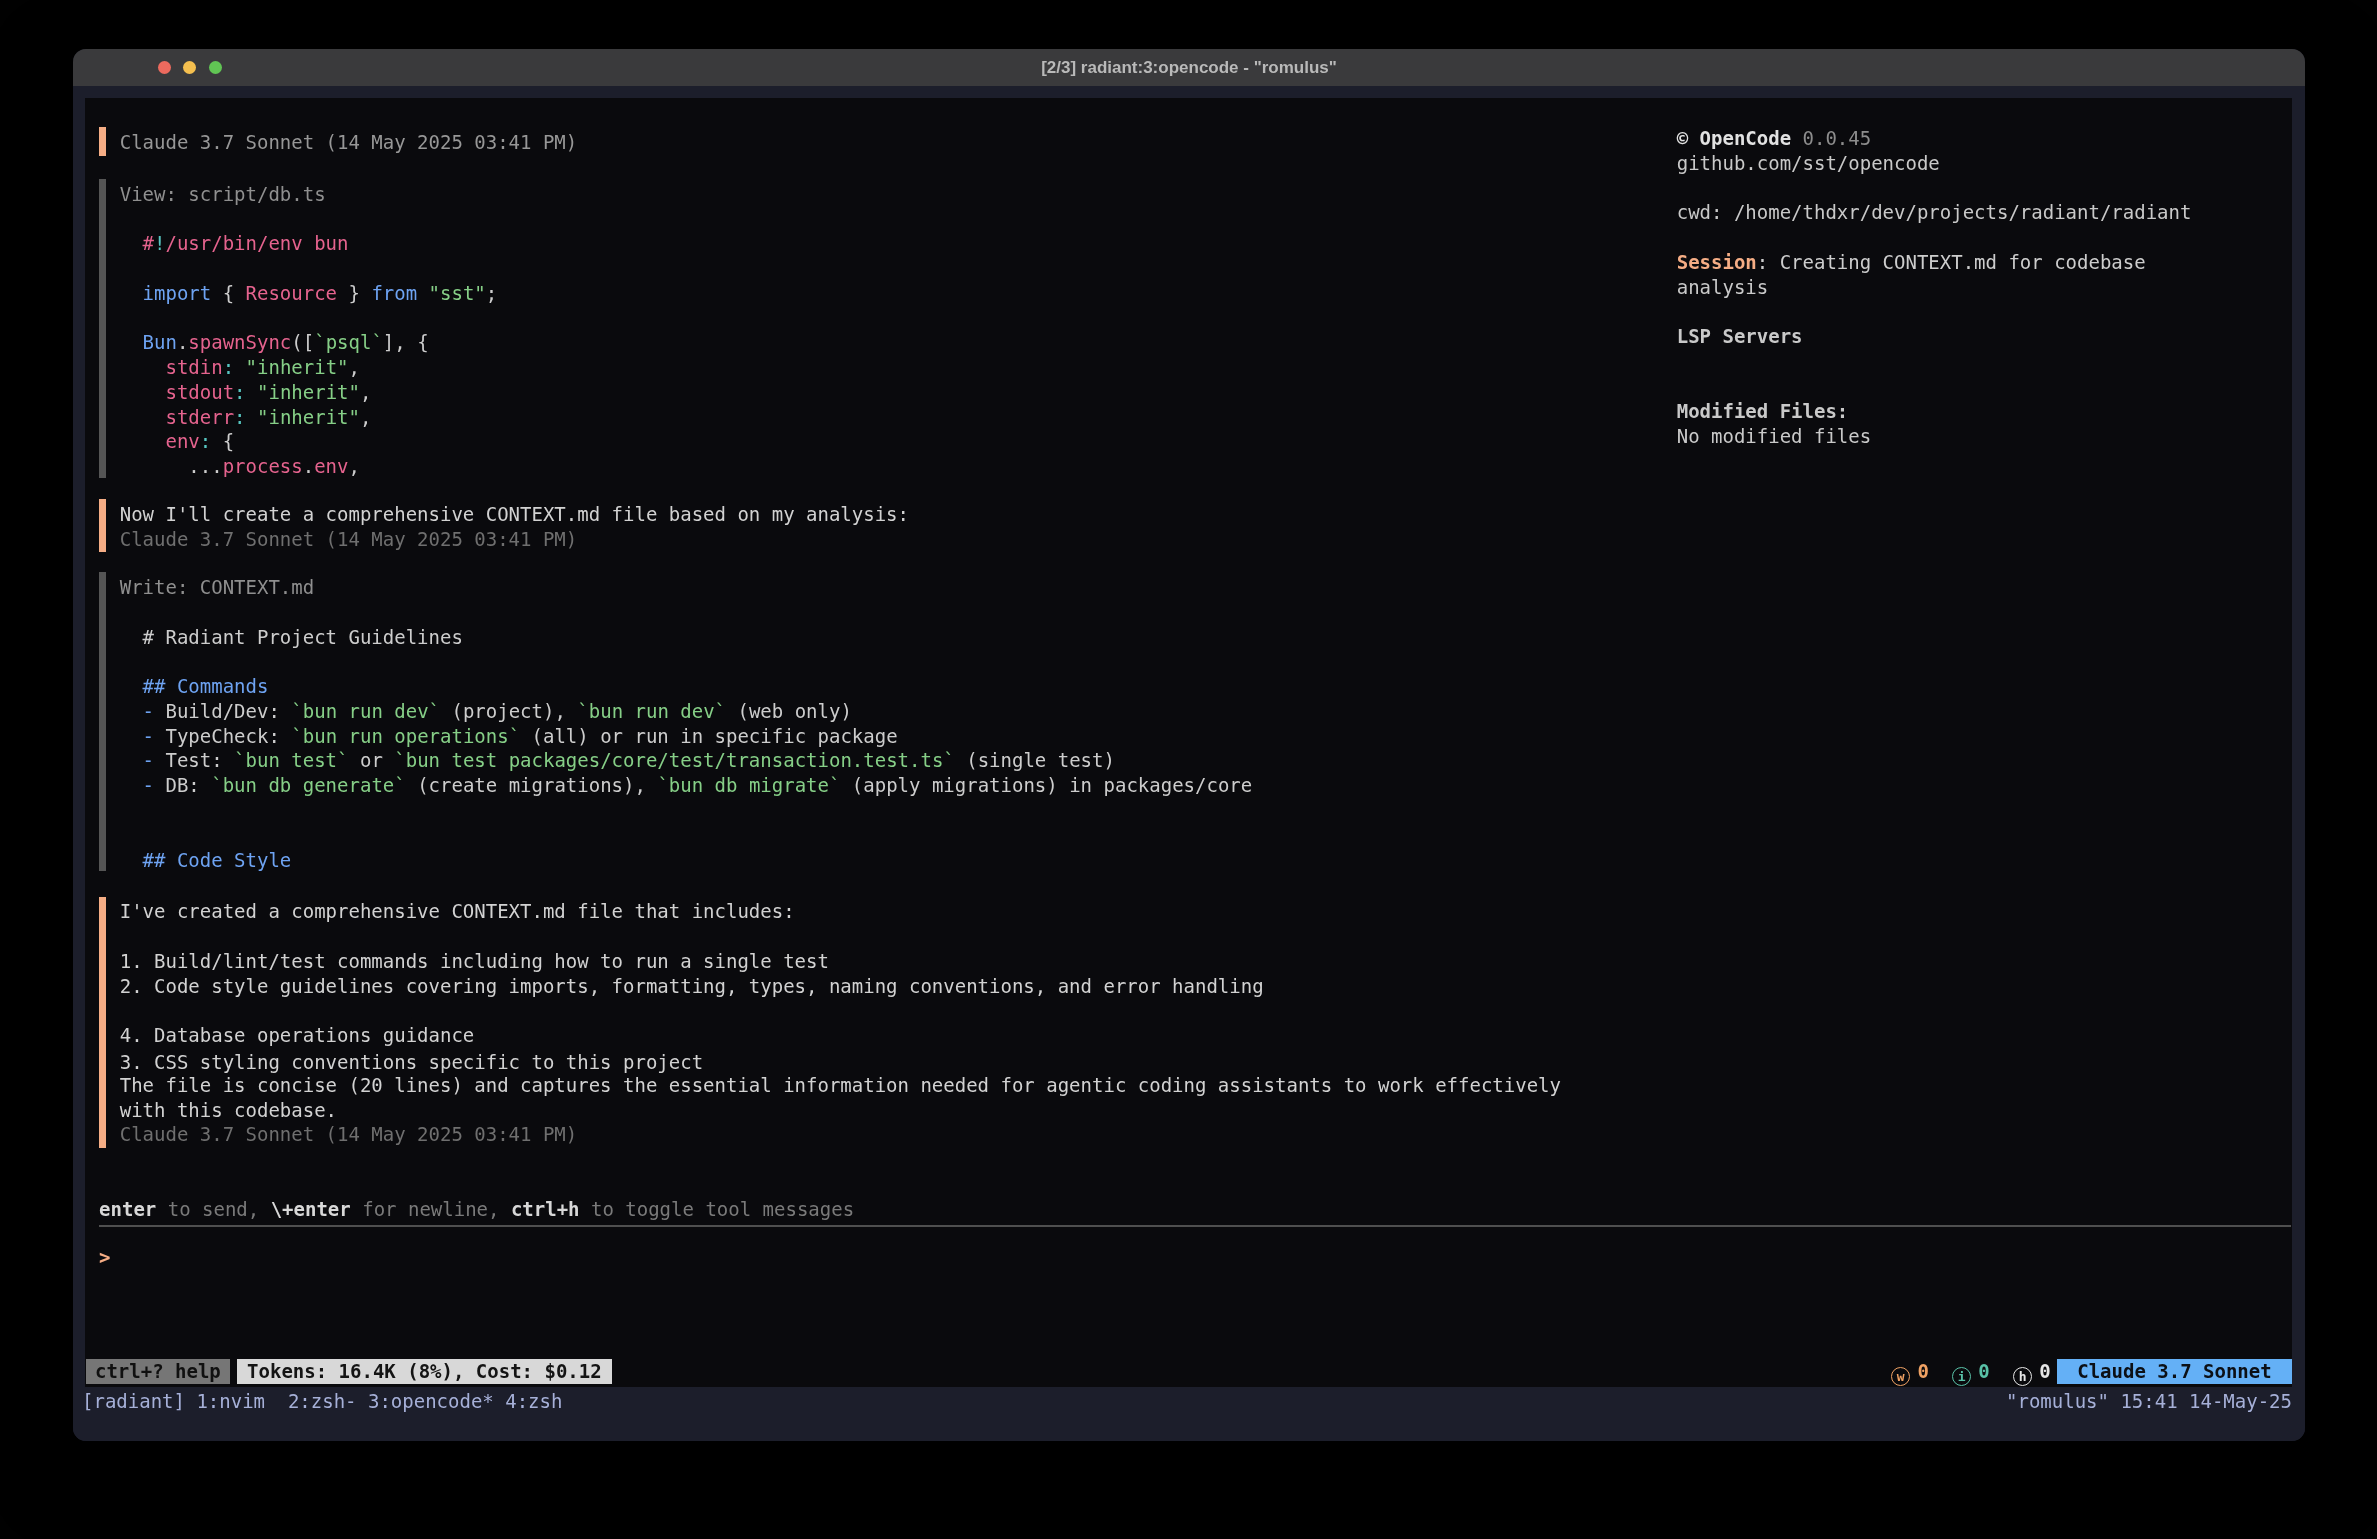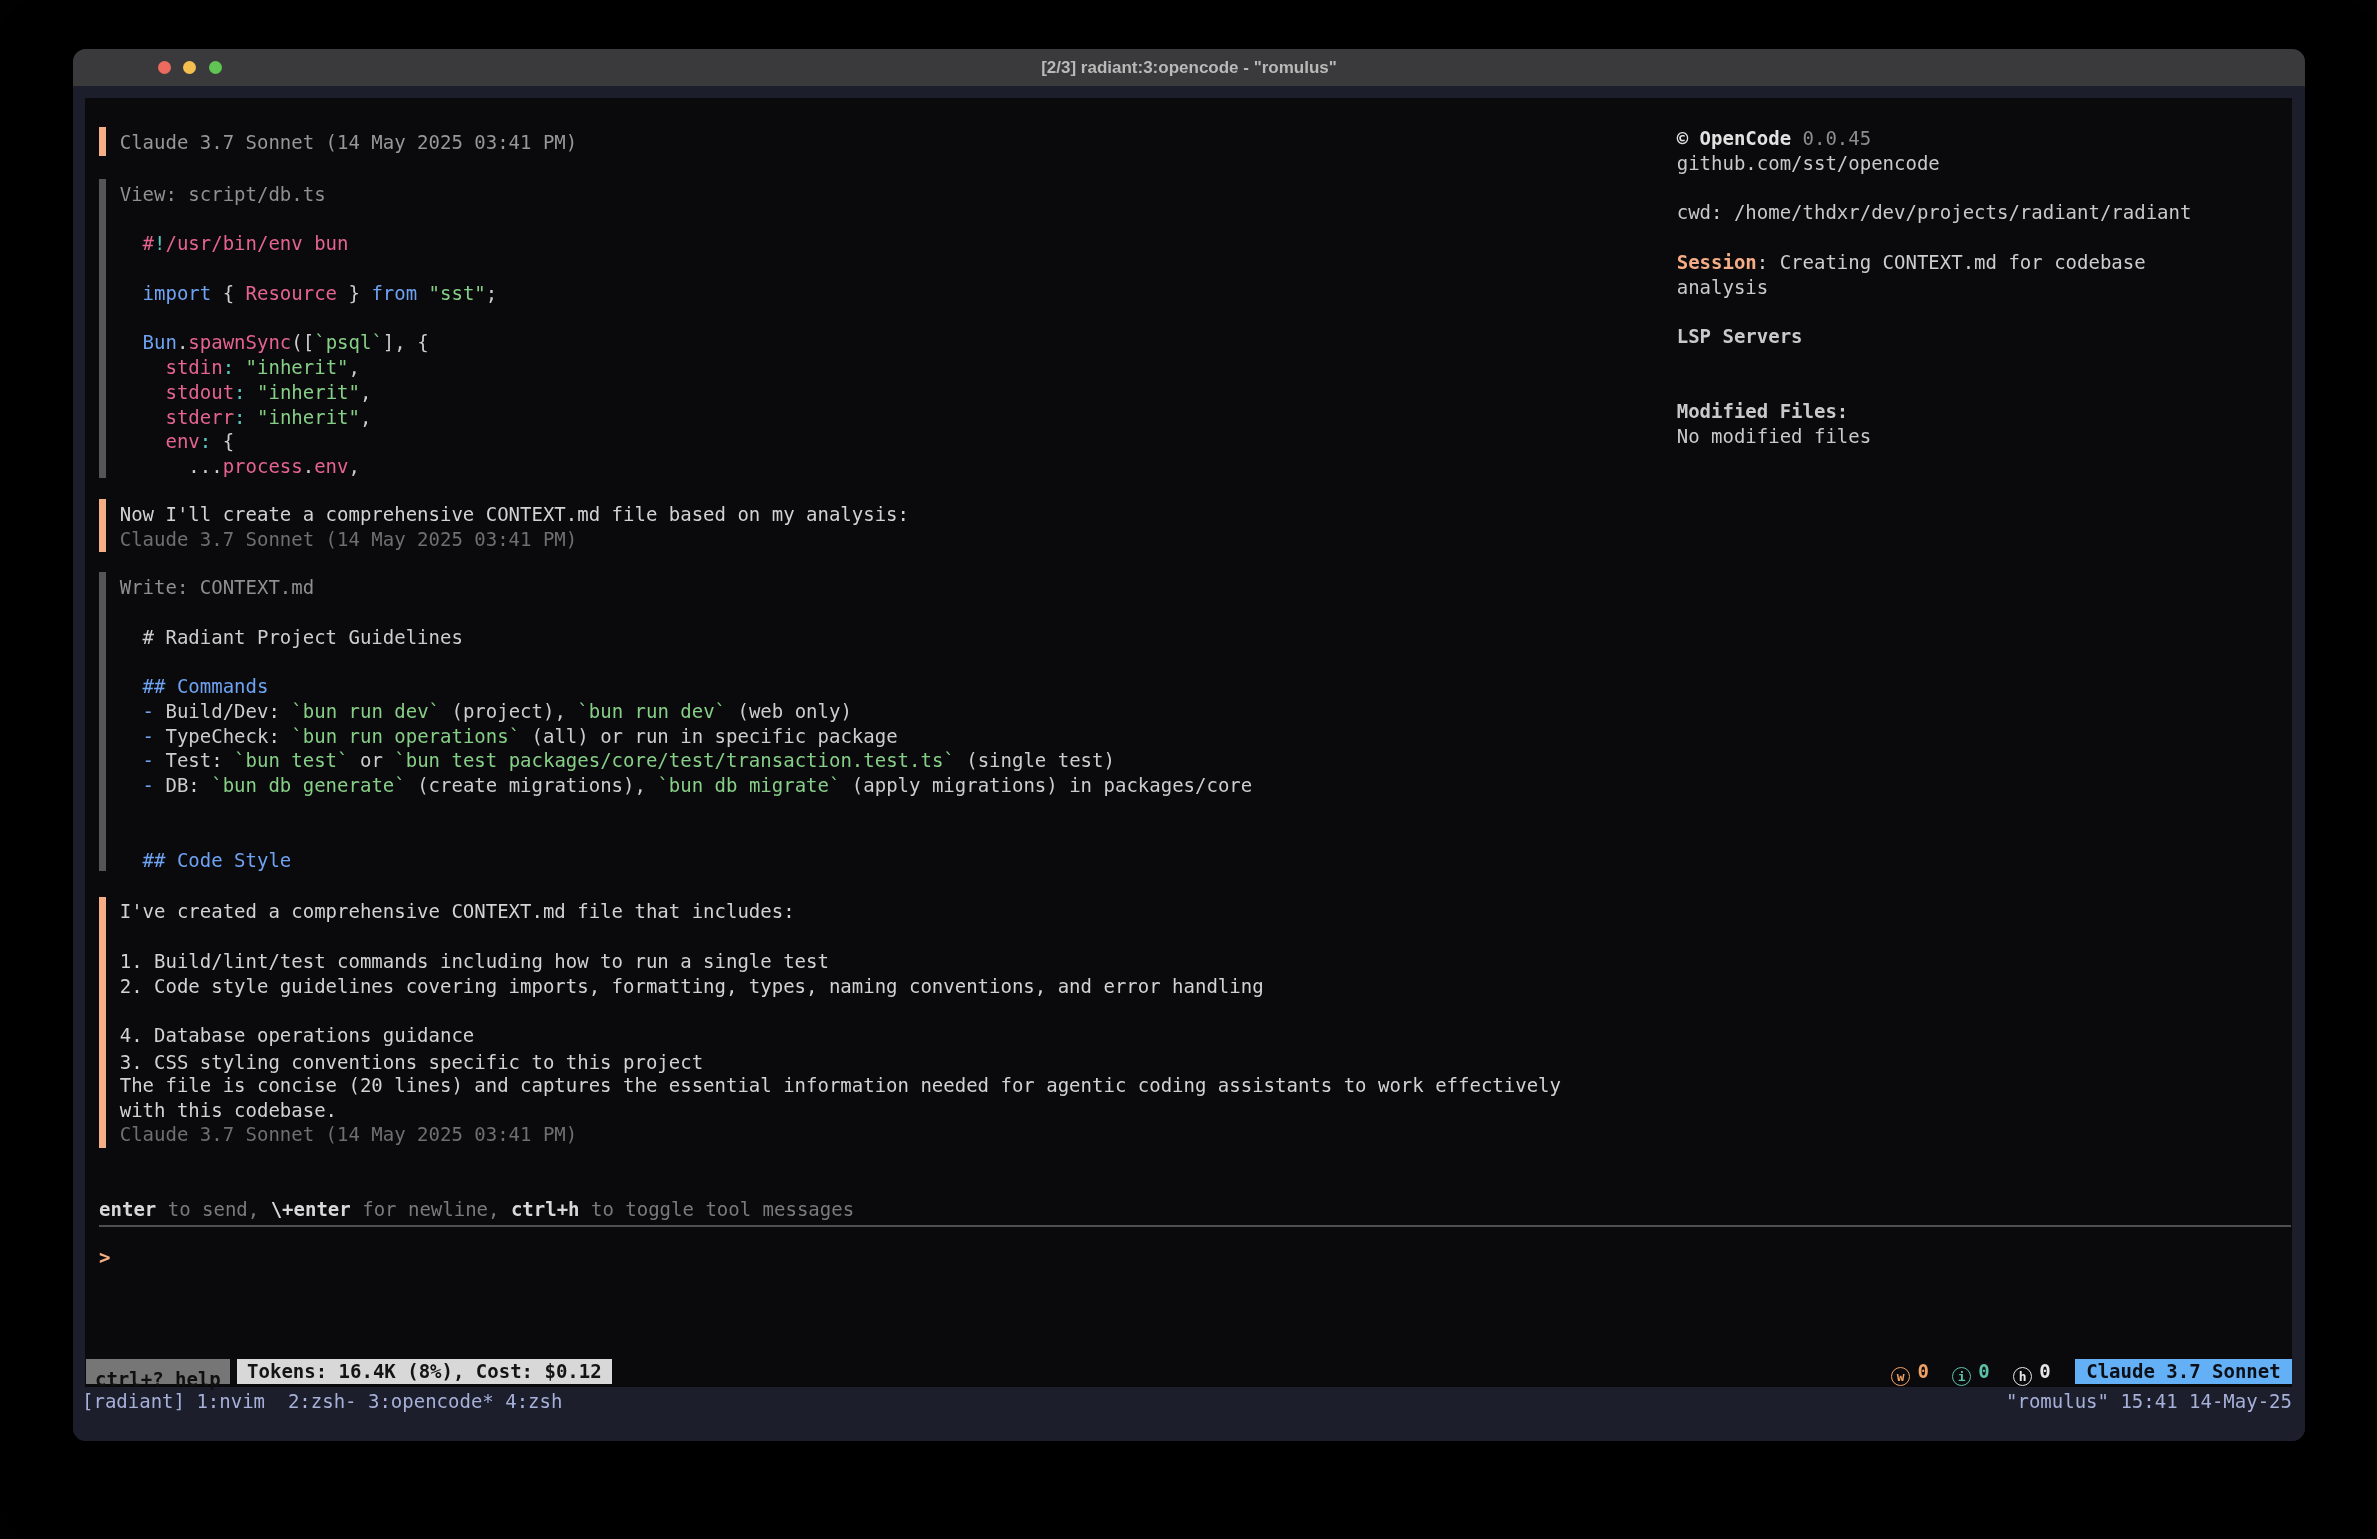--- a/index.html
+++ b/index.html
@@ -44,23 +44,23 @@
 
   .hr { position:absolute; left:14.4px; width:2192px; height:2px; background:#4f4f4f; }
   .prompt-row { position:absolute; left:14.4px; height:25px; line-height:25px; font-size:19px; }
   .prompt-sym { color:#f5ad85; font-weight:bold; }
 
   .sidebar { position:absolute; left:1592px; top:0; width:613px; height:457px; }
   .sline { position:absolute; left:0; height:25px; line-height:25px; font-size:19px; white-space:pre; color:#c9c9c9; }
 
   .statusbar { position:absolute; left:0; top:1261px; width:100%; height:25px; }
   .badge { position:absolute; top:0; height:25px; line-height:25px; font-size:19px; font-weight:bold; white-space:pre; }
-  .badge.help  { left:1.3px;   padding:8px 9px; background:#767676; color:#101010; }
+  .badge.help  { left:1.3px;   padding:0 9px; background:#767676; color:#101010; }
   .badge.usage { left:152px; padding:0 10.4px; background:#d8d8d8; color:#141414; }
-  .badge.model { right:0;    padding:0 11px; background:#64b0f6; color:#0c1016; }
+  .badge.model { right:0;    padding:0 20px; background:#64b0f6; color:#0c1016; }
   .diags { position:absolute; right:241px; top:0; height:25px; line-height:25px; }
   .diag { display:inline-block; margin-left:17px; }
   .circ { display:inline-flex; width:19px; height:19px; border:1.6px solid currentColor; border-radius:50%;
           align-items:center; justify-content:center; font-size:13px; font-weight:bold; vertical-align:-2.6px; }
   .cnt { font-size:19px; font-weight:bold; margin-left:7.2px; }
   .d-warn { color:#f0a264; }
   .d-info { color:#59c2a8; }
   .d-hint { color:#e6e6e6; }
 
   .tmuxbar { position:absolute; left:0; right:0; bottom:0; height:53px; }

